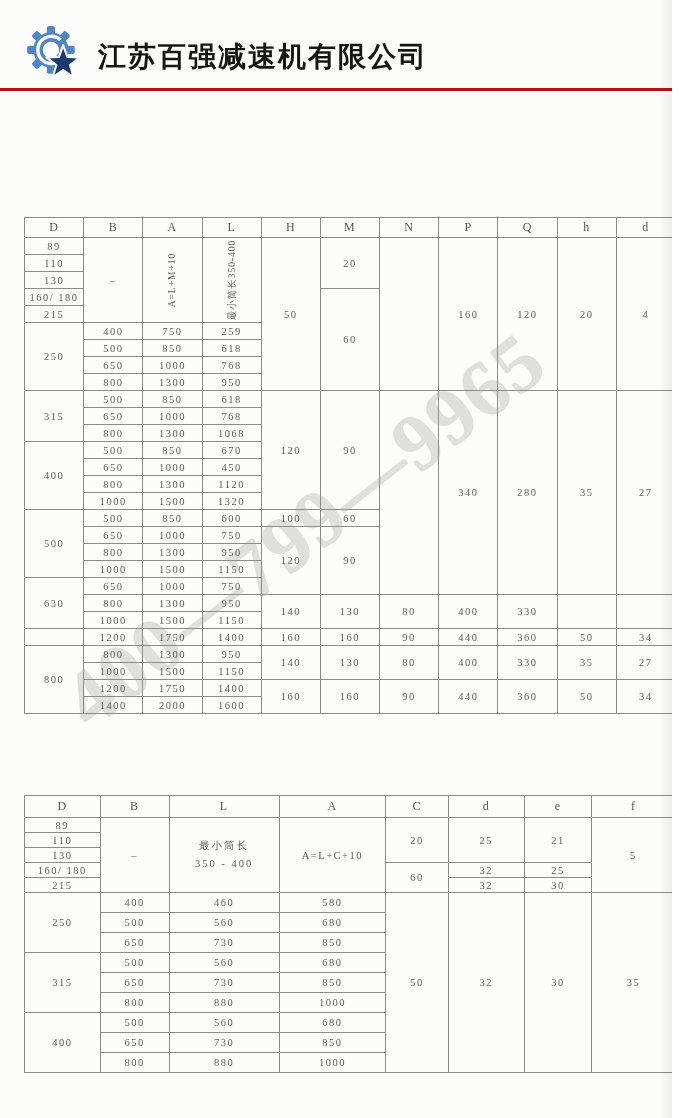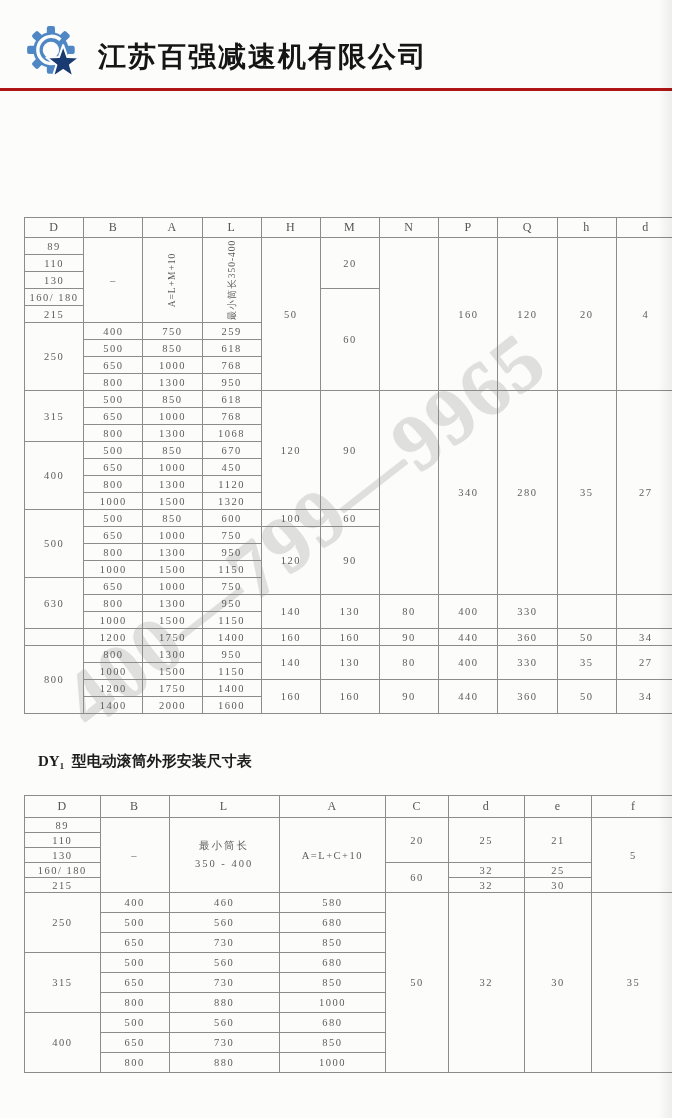--- a/index.html
+++ b/index.html
@@ -290,21 +290,20 @@
           <td rowspan="2">34</td>
         </tr>
         <tr>
           <td>1400</td>
           <td>2000</td>
           <td>1600</td>
         </tr>
       </tbody>
     </table>
 
-  <div class="tbl-title" id="t2title">DY₁  型电动滚筒外形安装尺寸表</div>
   <table id="table2">
     <colgroup>
       <col style="width:11.6%">
         <col style="width:10.6%">
         <col style="width:16.9%">
         <col style="width:16.4%">
       <col style="width:9.6%">
         <col style="width:11.7%">
         <col style="width:10.3%">
         <col style="width:12.9%">

